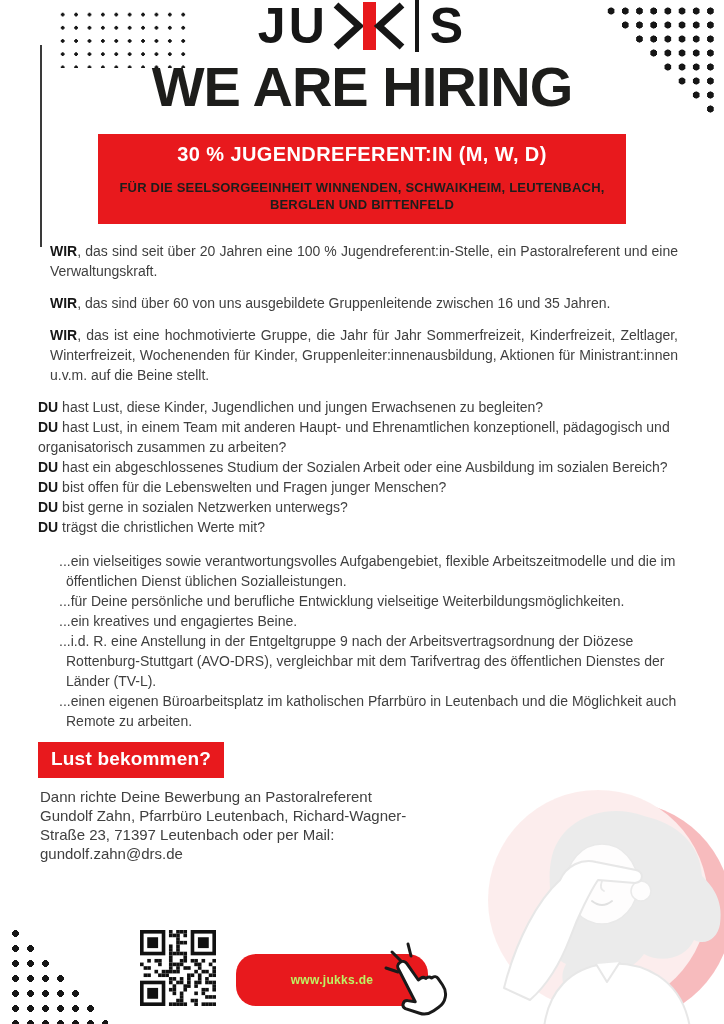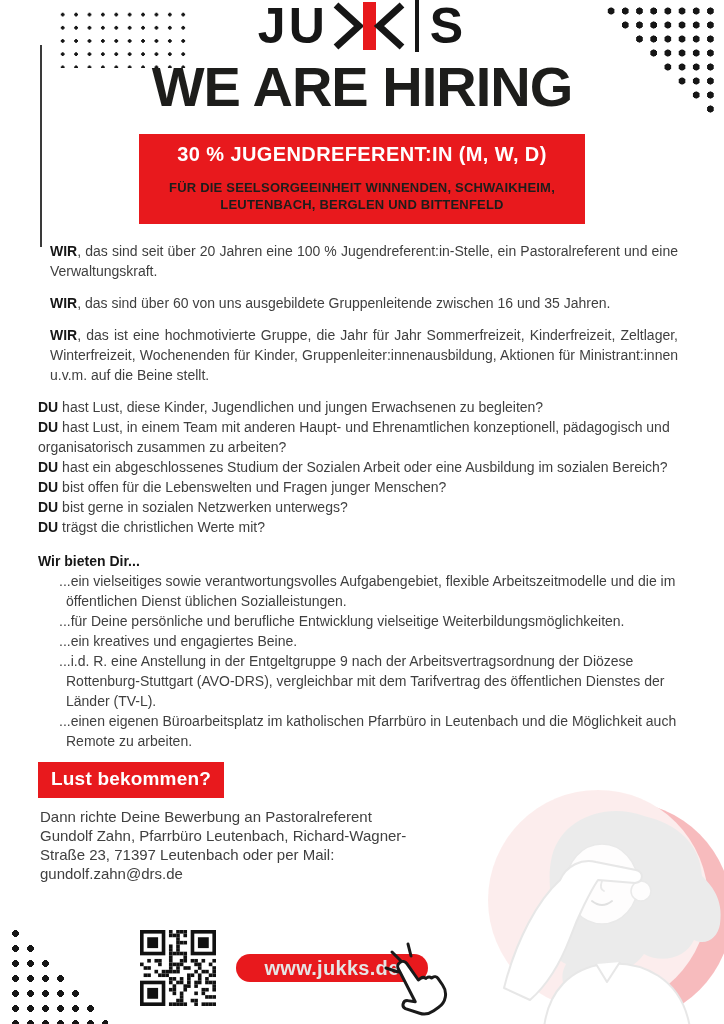--- a/index.html
+++ b/index.html
@@ -27,44 +27,44 @@
     clip-path:polygon(7.5px 0px,105px 98px,0px 98px,0px 0px);
   }
   .illustration{position:absolute;left:486px;top:788px;opacity:.5;}
   
   .logo{display:flex;justify-content:center;align-items:center;gap:4px;}
   .logo-txt{font-size:50px;font-weight:bold;letter-spacing:3px;color:#161616;line-height:1;}
   .logo-bar{width:4px;height:52px;background:#161616;margin:0 7px 0 5px;}
   
   .hero{margin:6px 0 18px;text-align:center;font-size:56px;line-height:1.04;font-weight:bold;
         letter-spacing:-1px;color:#1d1d1b;}
-  .banner{width:446px;margin:11px auto 0;background:#e8191d;text-align:center;
+  .banner{width:528px;margin:11px auto 0;background:#e8191d;text-align:center;
           padding:9px 8px 10px;box-sizing:border-box;}
   .banner-title{color:#ffffff;font-size:20px;font-weight:bold;letter-spacing:.4px;}
   .banner-sub{color:#1d1d1b;font-size:13px;font-weight:bold;line-height:1.3;margin-top:14px;letter-spacing:.2px;}
   
   .we,.you,.offer{margin:0 34px 0 38px;font-size:14px;line-height:20px;color:#3f3f3f;}
   .we{margin-top:17px;}
   .we p{margin:12px;text-align:justify;}
   .you{margin-top:12px;}
   .you p{margin:0;}
   .pfx{color:#161616;}
   .offer{margin-top:14px;}
   .offer-h{font-weight:bold;color:#161616;margin:0;}
   .offer p.oitem{margin:0;padding-left:28px;text-indent:-7px;}
   
   .cta{display:inline-block;margin:11px 0 0 38px;background:#e8191d;color:#fff;
        font-size:19px;font-weight:bold;padding:6px 13px 8px;letter-spacing:.2px;}
   .contact{margin:9px 0 0 40px;font-size:15px;line-height:19px;color:#404040;}
   .contact div{white-space:nowrap;}
   
   .qr{position:absolute;left:140px;top:930px;width:76px;height:76px;}
-  .pill{position:absolute;left:236px;top:954px;width:192px;height:28px;background:#e8191d;
+  .pill{position:absolute;left:236px;top:954px;width:192px;height:52px;background:#e8191d;
         border-radius:20px;display:flex;align-items:center;justify-content:center;
-        color:#e5e5e5;font-weight:bold;font-size:20px;letter-spacing:.3px;cursor:pointer;}
+        color:#bef264;font-weight:bold;font-size:12px;letter-spacing:.3px;cursor:pointer;}
   .hand{position:absolute;left:378px;top:938px;}
 </style>
 </head>
 <body>
 
 <div class="page">
 
   
   <div class="dots-grid"></div>
   <div class="vline"></div>
@@ -137,21 +137,20 @@
 
       <p class="stmt"><b class="pfx">DU</b><span> bist offen für die Lebenswelten und Fragen junger Menschen?</span></p>
 
       <p class="stmt"><b class="pfx">DU</b><span> bist gerne in sozialen Netzwerken unterwegs?</span></p>
 
       <p class="stmt"><b class="pfx">DU</b><span> trägst die christlichen Werte mit?</span></p>
     </section>
 
   
   <section class="offer">
-    <p class="offer-h">Wir bieten Dir...</p>
 
       <p class="oitem">...ein vielseitiges sowie verantwortungsvolles Aufgabengebiet, flexible Arbeitszeitmodelle und die im öffentlichen Dienst üblichen Sozialleistungen.</p>
 
       <p class="oitem">...für Deine persönliche und berufliche Entwicklung vielseitige Weiterbildungsmöglichkeiten.</p>
 
       <p class="oitem">...ein kreatives und engagiertes Beine.</p>
 
       <p class="oitem">...i.d. R. eine Anstellung in der Entgeltgruppe 9 nach der Arbeitsvertragsordnung der Diözese Rottenburg-Stuttgart (AVO-DRS), vergleichbar mit dem Tarifvertrag des öffentlichen Dienstes der Länder (TV-L).</p>
 
       <p class="oitem">...einen eigenen Büroarbeitsplatz im katholischen Pfarrbüro in Leutenbach und die Möglichkeit auch Remote zu arbeiten.</p>

